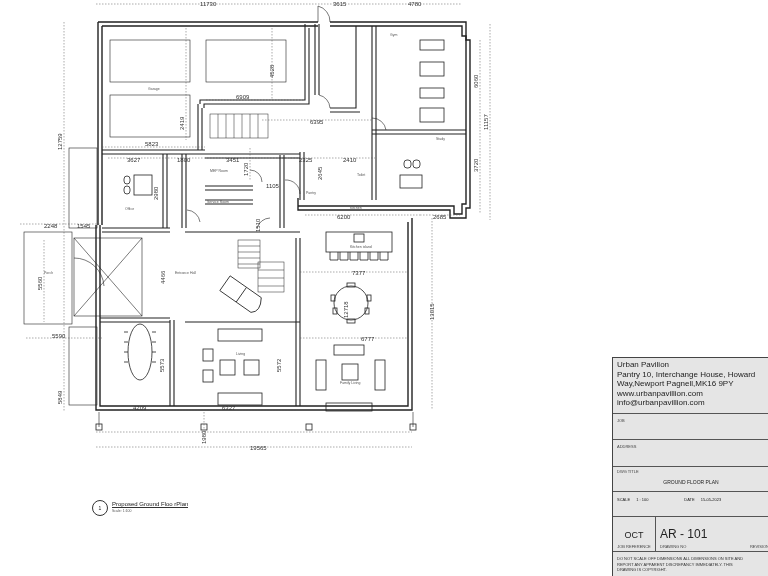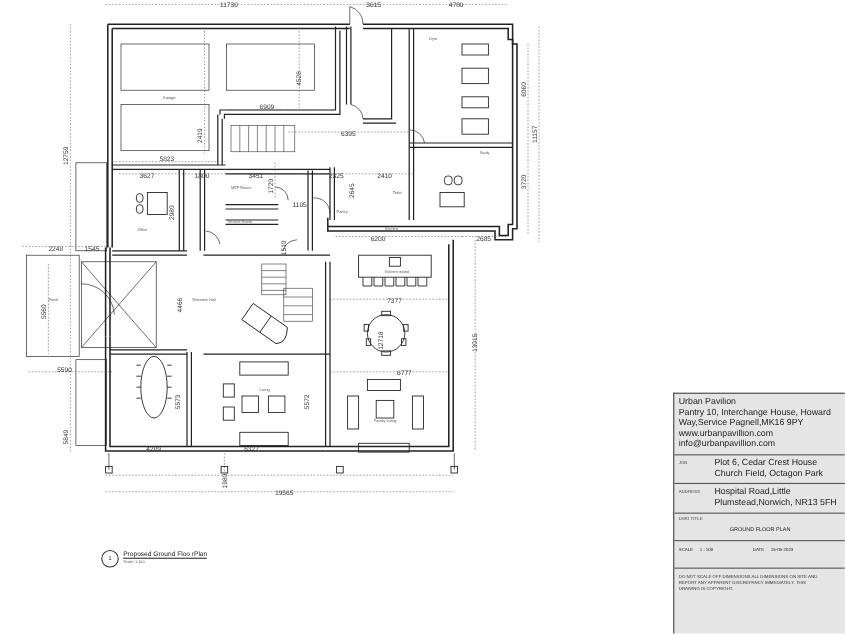--- a/index.html
+++ b/index.html
@@ -261,46 +261,51 @@
 <div class="legend">
   <div class="legend-circle">1</div>
   <div class="legend-title">Proposed Ground Floo rPlan</div>
   <div class="legend-scale">Scale: 1:100</div>
 </div>
 
 <div class="tb">
   <div class="tb-row tb-firm">
     <div>Urban Pavilion</div>
     <div>Pantry 10, Interchange House, Howard</div>
-    <div>Way,Service Pagnell,MK16 9PY</div>
+    <div>Way,Newport Pagnell,MK16 9PY</div>
     <div>www.urbanpavillion.com</div>
     <div>info@urbanpavillion.com</div>
   </div>
   <div class="tb-row tb-job">
     <span class="tb-lab">JOB</span>
-    <span class="tb-val">
-      <div>Plot 6, Cedar Crest House</div>
-      <div>Church Field, Octagon Park</div>
-    </span>
   </div>
   <div class="tb-row tb-addr">
     <span class="tb-lab">ADDRESS</span>
-    <span class="tb-val">
-      <div>Hospital Road,Little</div>
-      <div>Plumstead,Norwich, NR13 5FH</div>
-    </span>
   </div>
   <div class="tb-row tb-title">
     <div class="cap">DWG TITLE</div>
     <div class="val">GROUND FLOOR PLAN</div>
   </div>
   <div class="tb-row tb-scale">
     <span>SCALE</span>
     <span>1 : 100</span>
     <span class="date-lab">DATE</span>
     <span>15-05-2023</span>
   </div>
+  <div class="tb-row tb-refs">
+    <div class="tb-ref-left">
+      <div class="oct">OCT</div>
+      <div class="tb-small">JOB REFERENCE</div>
+    </div>
+    <div class="tb-ref-right">
+      <div class="dno">AR - 101</div>
+      <div class="tb-small tb-caps">
+        <span>DRAWING NO</span>
+        <span>REVISION</span>
+      </div>
+    </div>
+  </div>
   <div class="tb-note">
     <div>DO NOT SCALE OFF DIMENSIONS ALL DIMENSIONS ON SITE AND</div>
     <div>REPORT ANY APPARENT DISCREPANCY IMMEDIATELY. THIS</div>
     <div>DRAWING IS COPYRIGHT.</div>
   </div>
 </div>
 
 </body></html>

